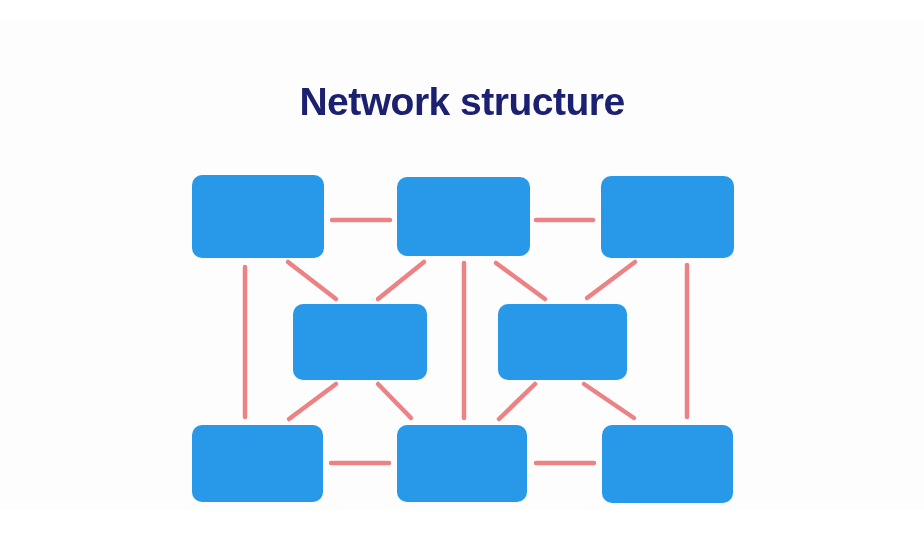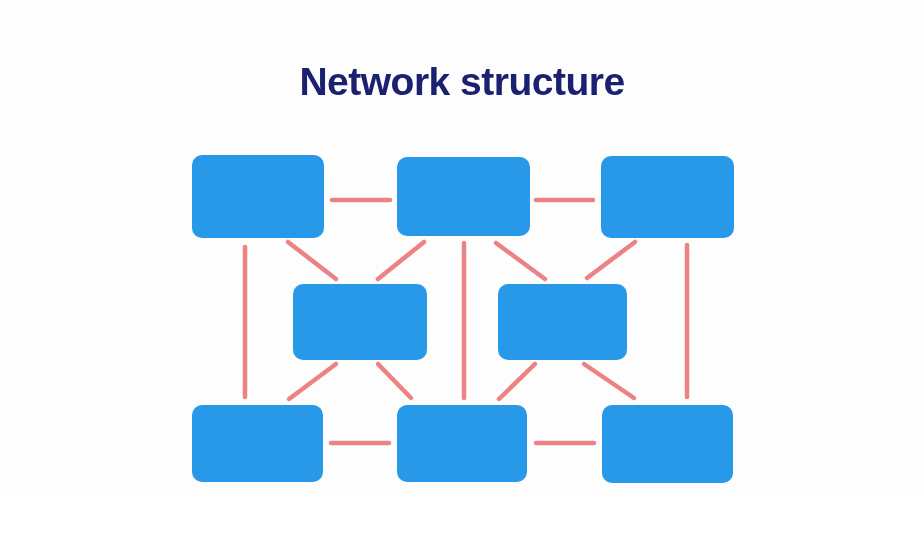--- a/index.html
+++ b/index.html
@@ -12,20 +12,21 @@
   html, body { background: #ffffff; }
   body {
     font-family: "Liberation Sans", sans-serif;
   }
   .screen {
     position: relative;
     width: 924px;
     height: 490px;
     background: var(--bg);
     overflow: hidden;
+    margin-top: 20px;
   }
   .diagram-title {
     position: absolute;
     top: 60px;
     left: 0;
     right: 0;
     text-align: center;
     font-size: 39px;
     font-weight: 700;
     letter-spacing: -0.5px;

